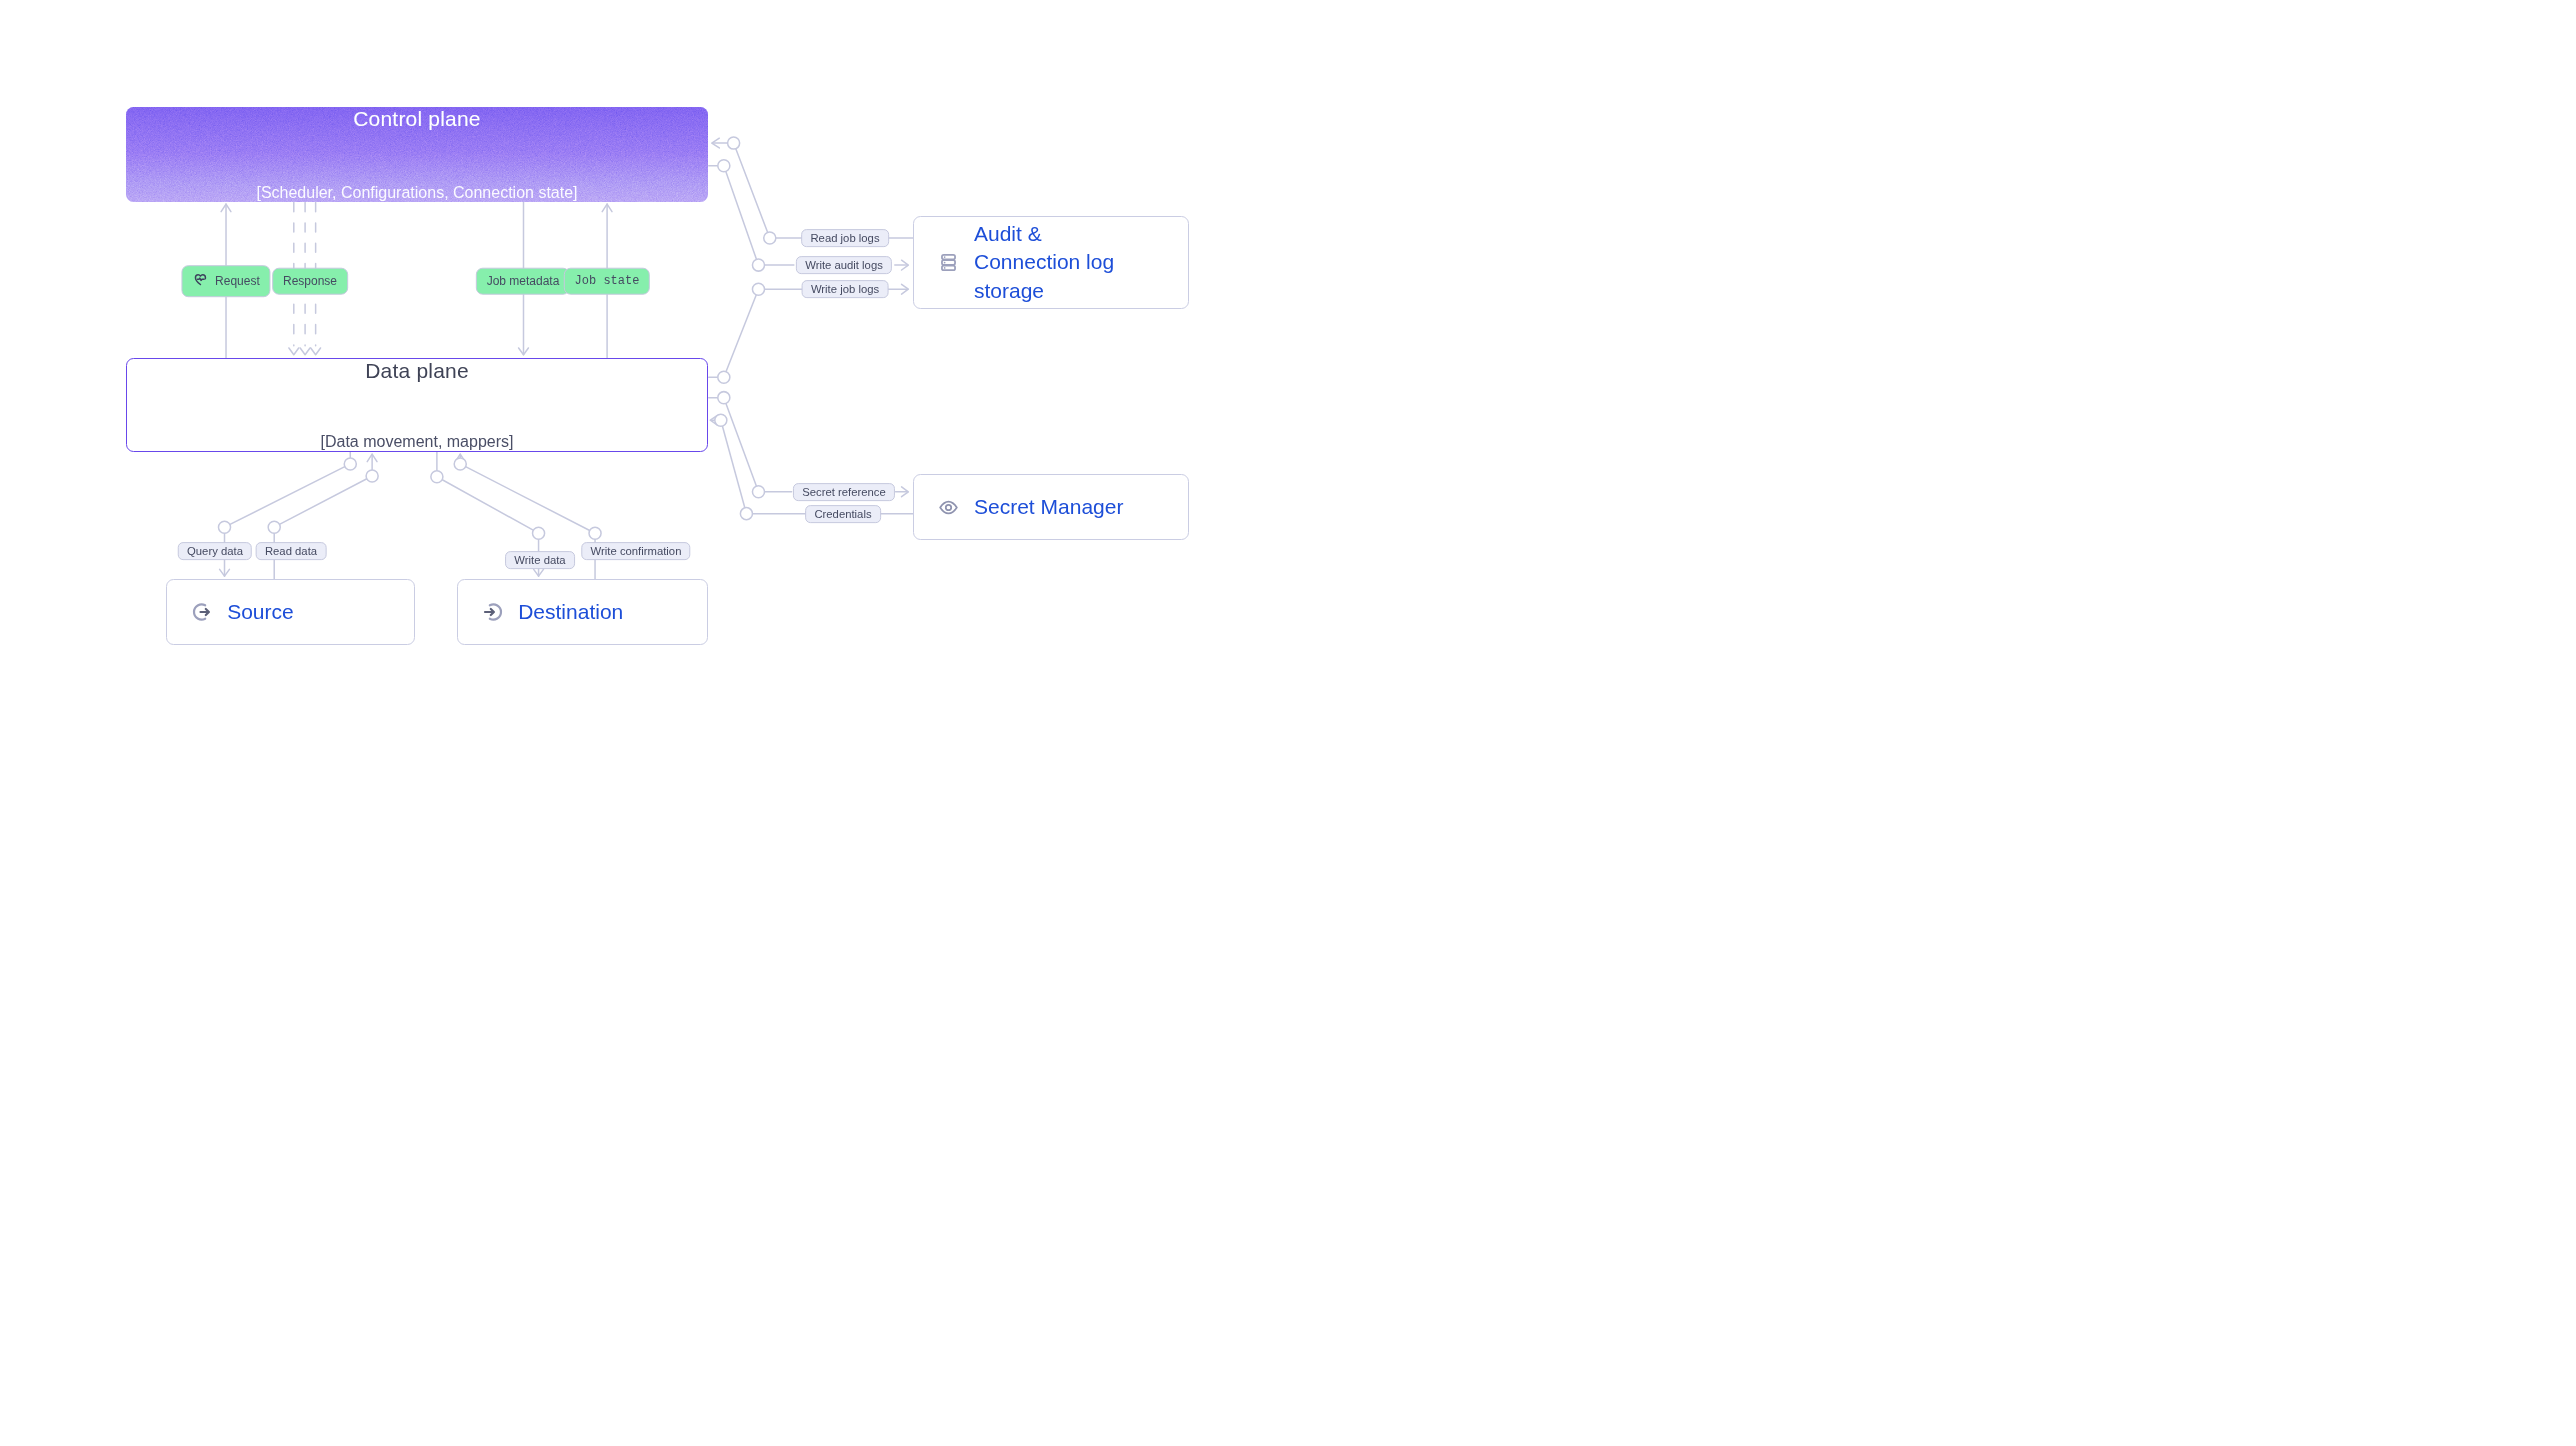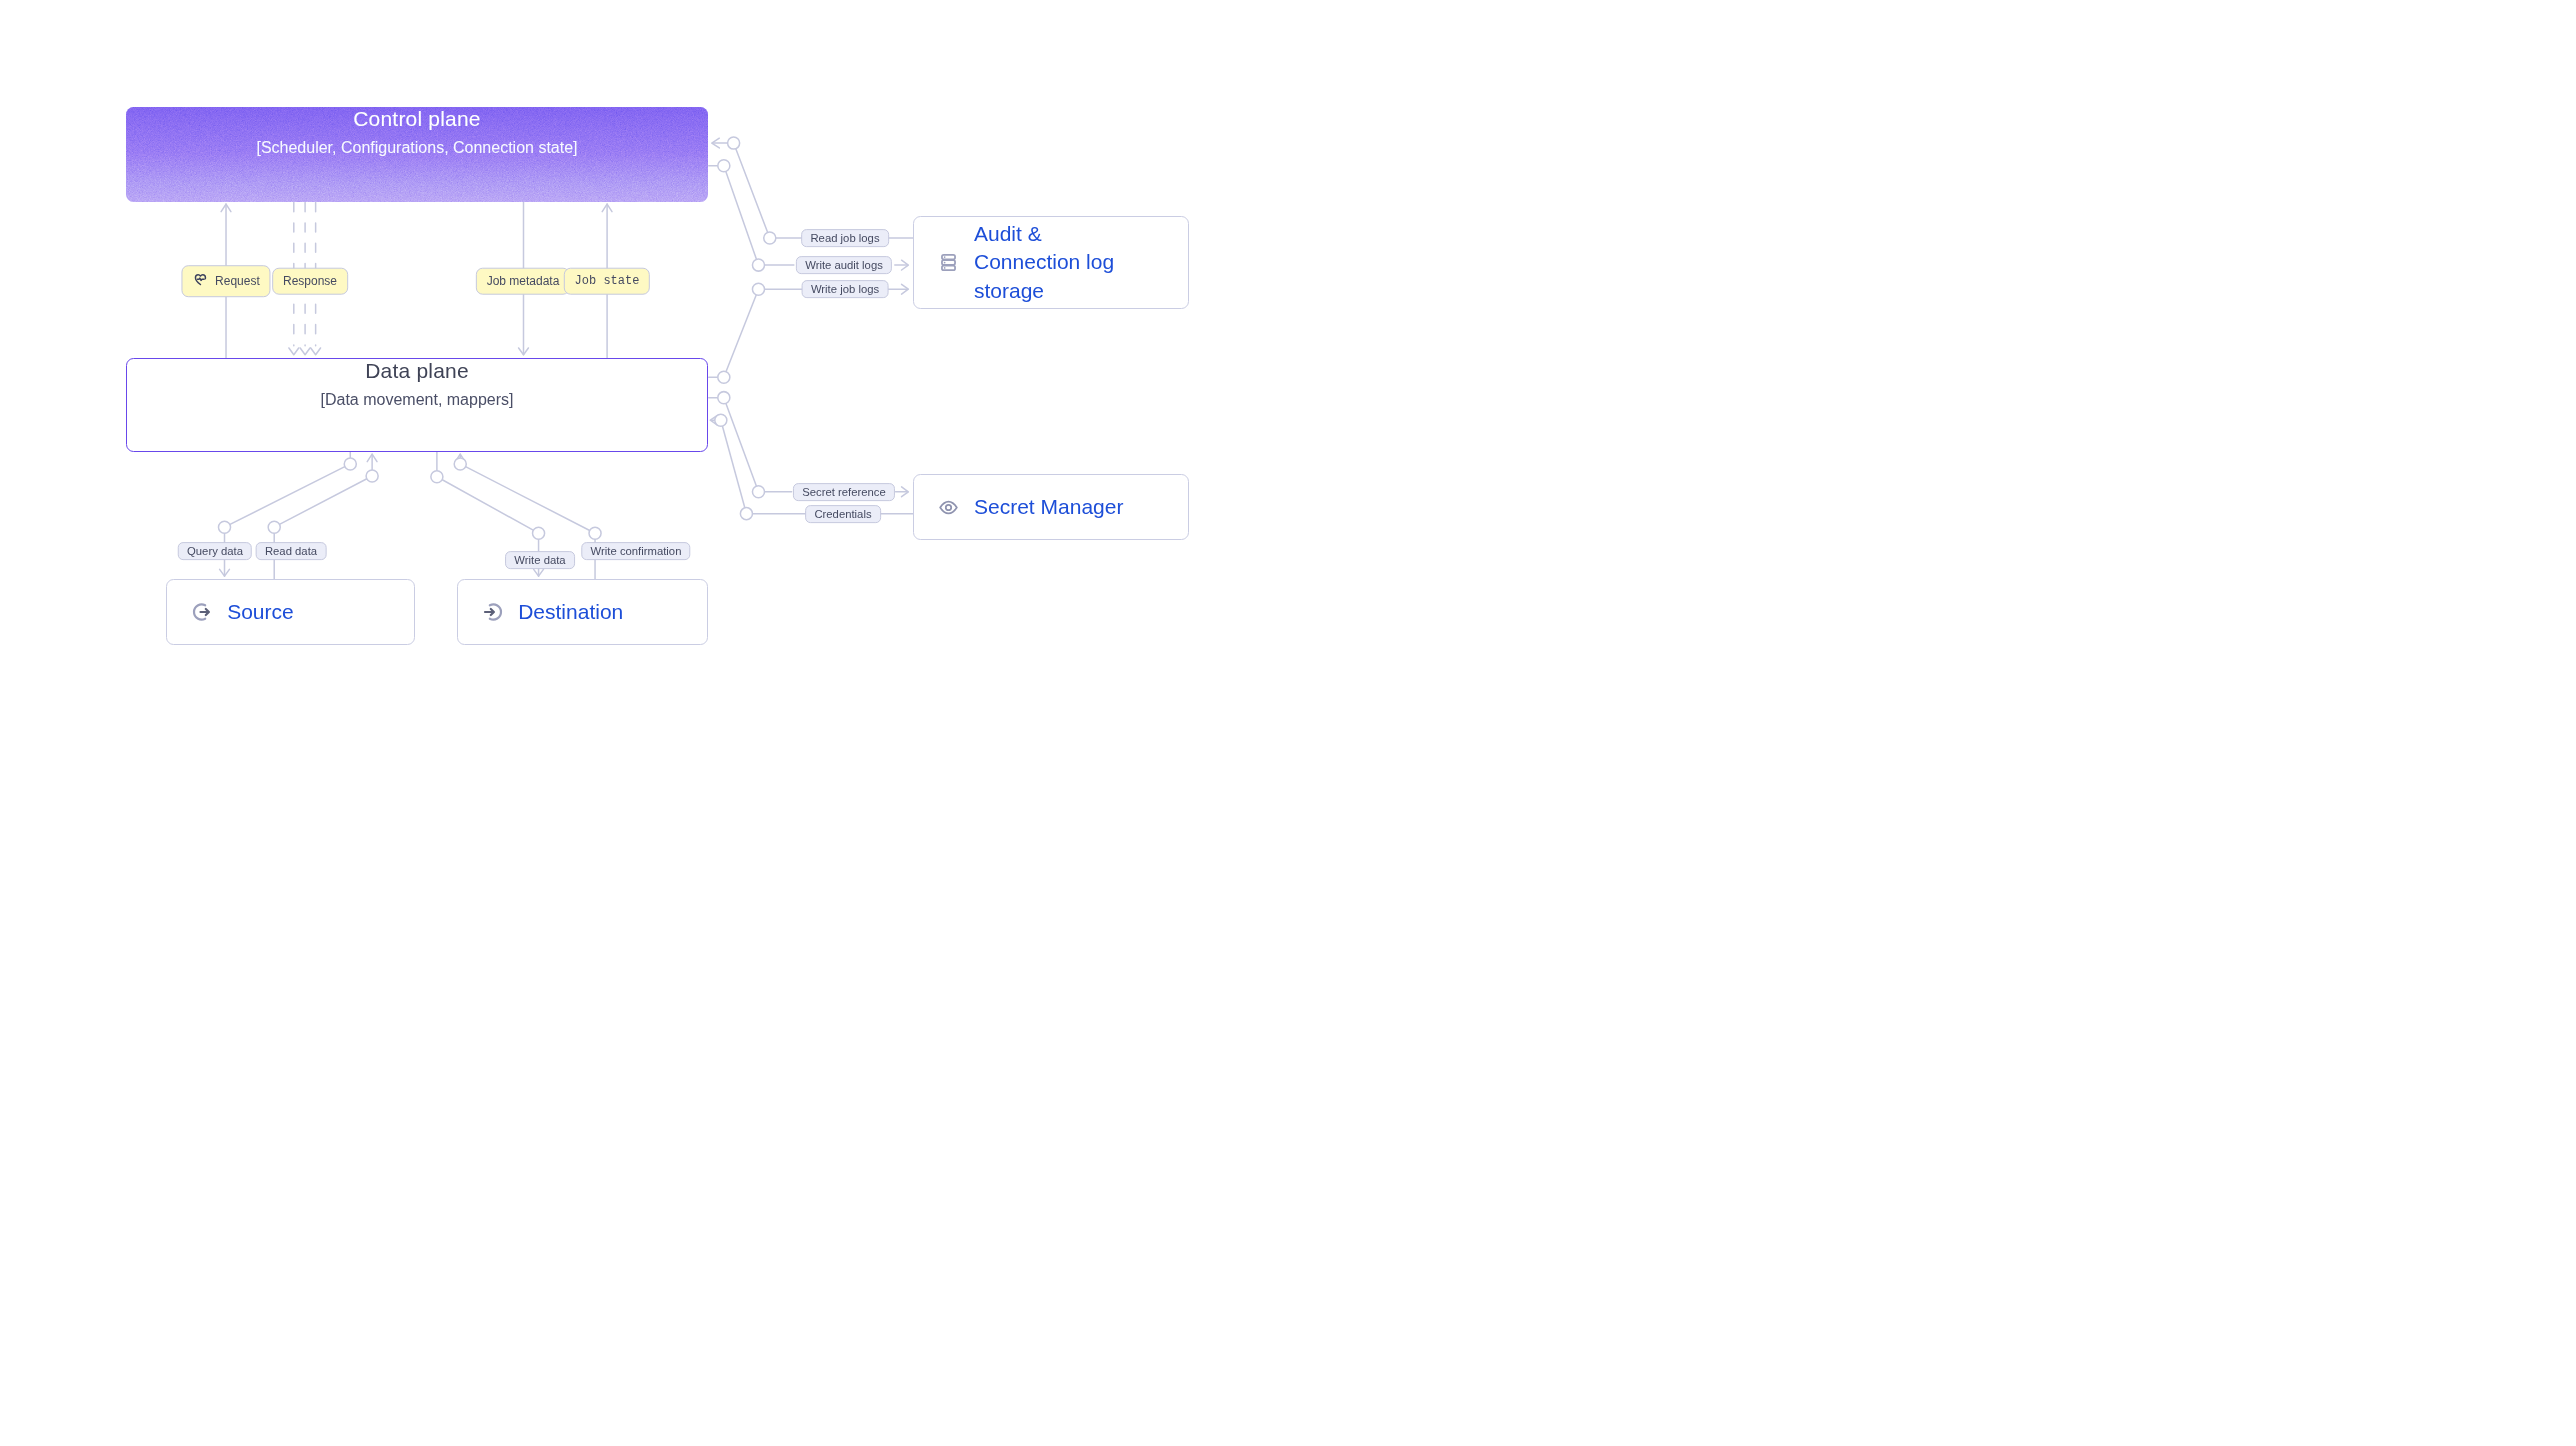--- a/index.html
+++ b/index.html
@@ -3,34 +3,34 @@
 <meta charset="utf-8">
 <style>
   html,body{margin:0;padding:0;}
   body{
     width:1288px;height:723px;position:relative;background:#ffffff;
     font-family:"Liberation Sans", sans-serif;overflow:hidden;
   }
   .stage{position:absolute;inset:0;}
   svg.wires{position:absolute;left:0;top:0;z-index:1;}
   .node{position:absolute;z-index:2;border:1.2px solid #CACDE3;border-radius:7.5px;background:#ffffff;box-sizing:border-box;}
-  .node.plane{display:flex;flex-direction:column;align-items:center;justify-content:flex-start;gap:8.3px;text-align:center;}
+  .node.plane{display:flex;flex-direction:column;align-items:center;justify-content:space-between;gap:8.3px;text-align:center;}
   .plane-title{font-size:21px;font-weight:500;letter-spacing:0.2px;color:#3F4356;}
   .plane-sub{font-size:16px;font-weight:400;color:#4A4E66;}
   #control-plane{border:none;background:linear-gradient(180deg,#6B53EE 0%,#7E66F1 48%,#A78EF3 100%);}
   #control-plane .plane-title{color:#ffffff;}
   #control-plane .plane-sub{color:rgba(255,255,255,.95);}
   #control-plane .noise{position:absolute;inset:0;border-radius:7.5px;opacity:.38;mix-blend-mode:overlay;pointer-events:none;}
   #data-plane{border:1.5px solid #6847EB;}
   .node.leaf{display:flex;align-items:center;gap:13.6px;padding-left:22.6px;font-size:21px;font-weight:500;color:#1d4ed8;}
   .leaf .icon{flex:0 0 auto;display:flex;}
   .leaf .label{line-height:1.35;}
   #audit-storage .label{max-width:175px;}
   .chip{position:absolute;z-index:3;transform:translate(-50%,-50%);white-space:nowrap;
-    border:1.3px solid #C6C9DE;border-radius:6.8px;background:#fef9c3;color:#454A61;
+    border:1.3px solid #C6C9DE;border-radius:6.8px;background:#86efac;color:#454A61;
     display:flex;align-items:center;gap:6.8px;box-sizing:border-box;}
   .chip.big{padding:5.3px 9.8px;font-size:12px;}
   .chip.sm{padding:1.9px 8.3px;font-size:11.3px;background:#EBEDF8;border-radius:5.3px;}
 </style>
 </head>
 <body>
 
 <div class="stage">
 
   <svg class="wires" width="1288" height="723" viewBox="0 0 1710 960">

